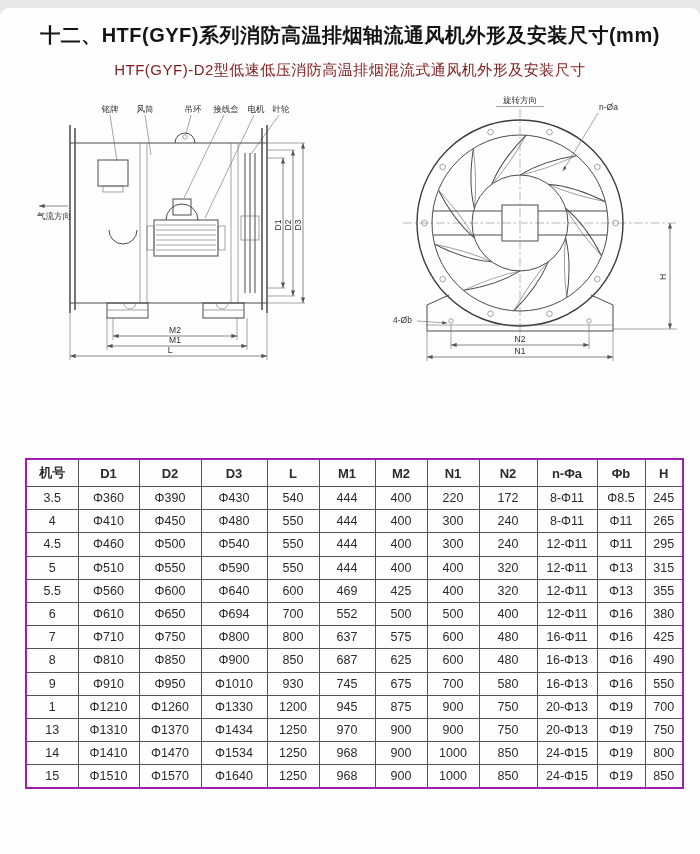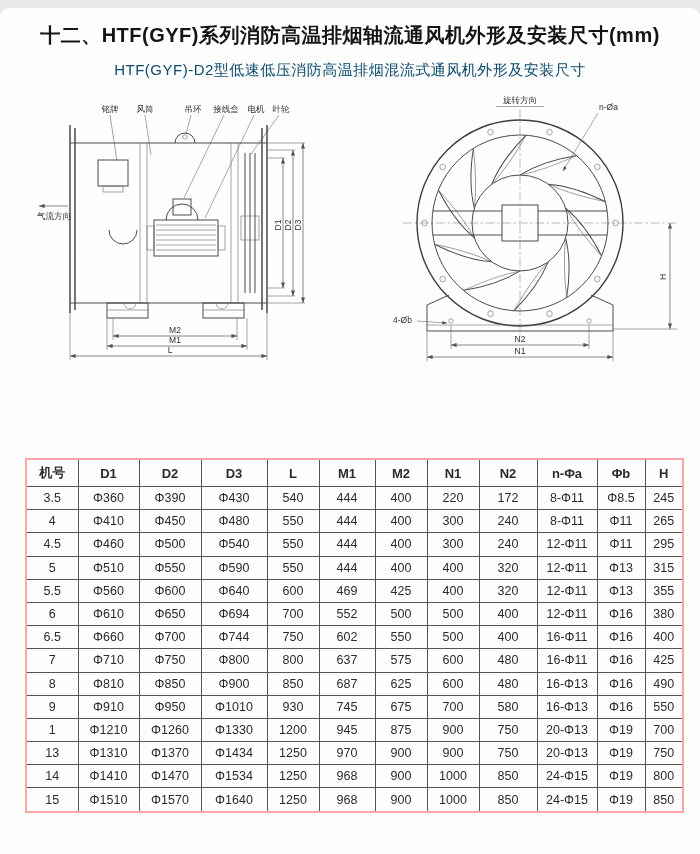--- a/index.html
+++ b/index.html
@@ -7,34 +7,34 @@
     position:relative;width:700px;height:854px;background:#fefefe;
     font-family:"Liberation Sans","DejaVu Sans",sans-serif;color:#222;
     overflow:hidden;margin:8px auto;border-radius:9px;
   }
   .doc-title{
     position:absolute;top:14px;left:0;width:100%;text-align:center;
     font-size:20px;font-weight:bold;color:#141414;letter-spacing:.5px;
   }
   .doc-subtitle{
     position:absolute;top:53px;left:0;width:100%;text-align:center;
-    font-size:15px;color:#0c4a6e;letter-spacing:.5px;
+    font-size:15px;color:#7f1d1d;letter-spacing:.5px;
   }
   svg{position:absolute;overflow:visible;}
   svg .ln{stroke:#4a4a4a;stroke-width:1;fill:none;}
   svg .thin{stroke:#6a6a6a;stroke-width:.6;fill:none;}
   svg .thk{stroke:#3d3d3d;stroke-width:1.4;fill:none;}
   svg .cl{stroke:#8a8a8a;stroke-width:.6;fill:none;stroke-dasharray:9 2.5 2.5 2.5;}
   svg .dim{stroke:#555;stroke-width:.7;fill:none;}
   svg text{fill:#2e2e2e;font-size:8.5px;font-family:"Liberation Sans","DejaVu Sans",sans-serif;}
   svg .arr{fill:#555;}
   .dim-table{
     position:absolute;left:25px;top:450px;width:657px;
     border-collapse:collapse;table-layout:fixed;
-    border:2px solid #fca5a5;
+    border:2px solid #a21caf;
   }
   .dim-table th,.dim-table td{
     border:1px solid #555;text-align:center;vertical-align:middle;
     padding:0;color:#2b2b2b;overflow:hidden;white-space:nowrap;
   }
   .dim-table th{height:26px;font-size:13px;font-weight:bold;}
   .dim-table td{height:22.2px;font-size:12.5px;}
 </style>
 </head>
 <body>
@@ -289,34 +289,20 @@
           <td>700</td>
           <td>552</td>
           <td>500</td>
           <td>500</td>
           <td>400</td>
           <td>12-Φ11</td>
           <td>Φ16</td>
           <td>380</td>
         </tr>
         <tr>
-          <td>6.5</td>
-          <td>Φ660</td>
-          <td>Φ700</td>
-          <td>Φ744</td>
-          <td>750</td>
-          <td>602</td>
-          <td>550</td>
-          <td>500</td>
-          <td>400</td>
-          <td>16-Φ11</td>
-          <td>Φ16</td>
-          <td>400</td>
-        </tr>
-        <tr>
           <td>7</td>
           <td>Φ710</td>
           <td>Φ750</td>
           <td>Φ800</td>
           <td>800</td>
           <td>637</td>
           <td>575</td>
           <td>600</td>
           <td>480</td>
           <td>16-Φ11</td>

